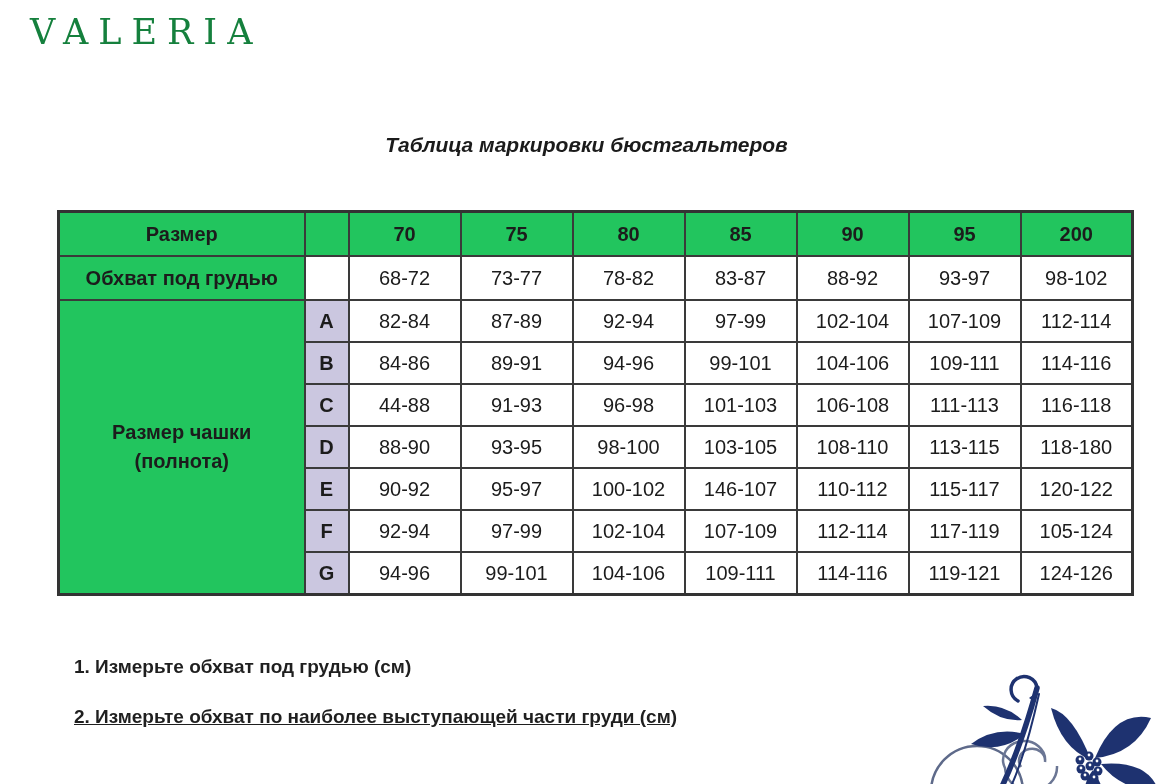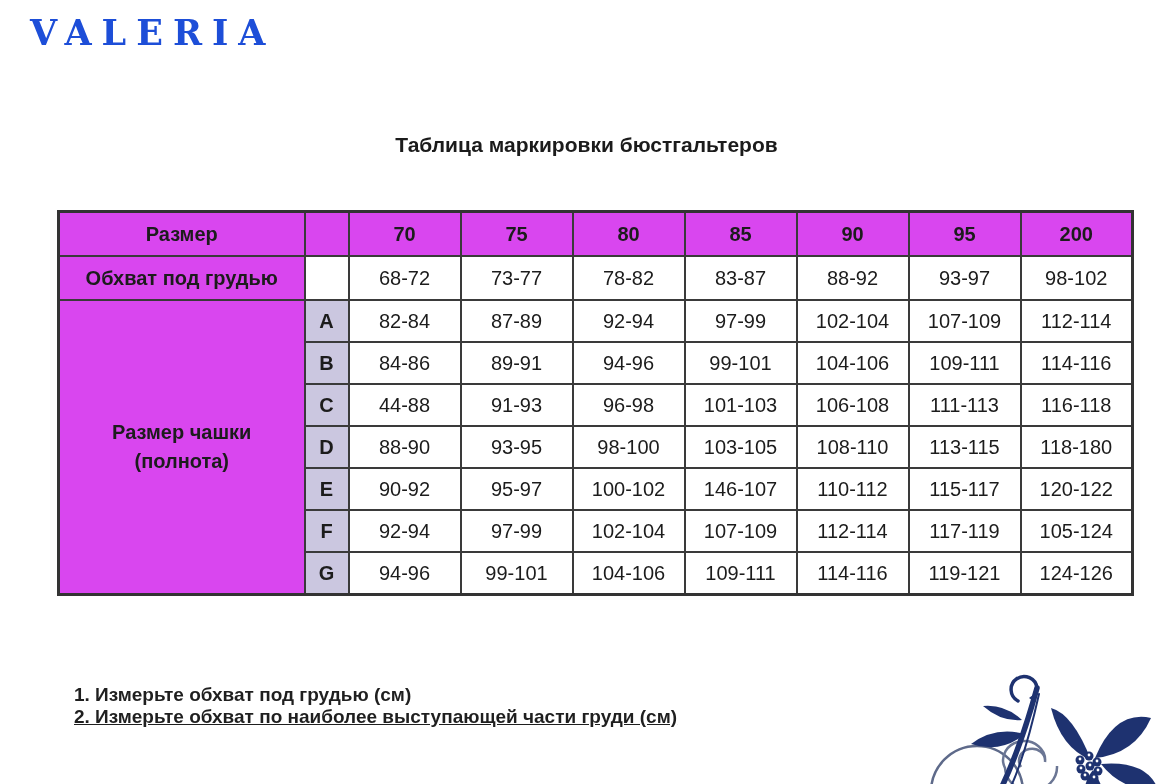--- a/index.html
+++ b/index.html
@@ -7,28 +7,28 @@
     width:1173px;height:784px;
     background:#ffffff;
     overflow:hidden;
     position:relative;
     font-family:"Liberation Sans",sans-serif;
     color:#1c1c1c;
   }
   .logo{
     position:absolute;left:30px;top:12px;
     font-family:"DejaVu Serif",serif;
-    font-size:35px;font-weight:700;
+    font-size:35px;font-weight:400;
     letter-spacing:10px;
-    color:#1d4ed8;
+    color:#15803d;
   }
   .title{
     position:absolute;top:133px;left:0;width:100%;
     text-align:center;
-    font-size:21px;font-weight:bold;color:#1b1b1b;
+    font-size:21px;font-weight:bold;color:#1b1b1b;font-style:italic;
   }
   table.size-chart{
     position:absolute;left:57px;top:210px;
     border-collapse:collapse;
     border:3px solid #333333;
     table-layout:fixed;
   }
   table.size-chart td{
     border:2px solid #3a3a3a;
     text-align:center;
@@ -39,29 +39,29 @@
     overflow:hidden;
   }
   tr.hdr td{height:42px;}
   td.label{
     text-align:left;
     padding-left:12px;
     font-weight:bold;
     font-size:19px;
   }
   td.cup-label{vertical-align:middle;line-height:1.45;}
-  .peach{background:#d946ef;}
+  .peach{background:#22c55e;}
   .lav{background:#CBC7E0;}
   .white{background:#ffffff;}
   .bold{font-weight:bold;}
   .note{
     position:absolute;left:74px;
     font-weight:bold;font-size:19px;color:#1f1f1f;
   }
-  .note-1{top:656px;margin-top:28px;}
+  .note-1{top:656px;}
   .note-2{top:706px;text-decoration:underline;}
   .ornament{
     position:absolute;left:925px;top:668px;
     width:245px;height:150px;
   }
 </style>
 </head>
 <body>
 
 <div class="logo">VALERIA</div>

